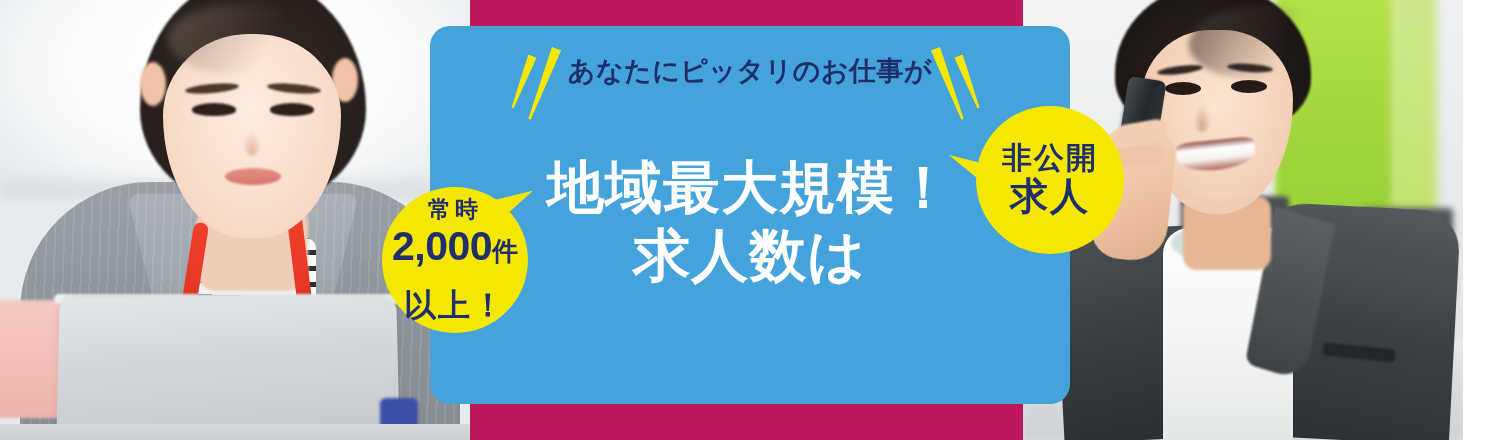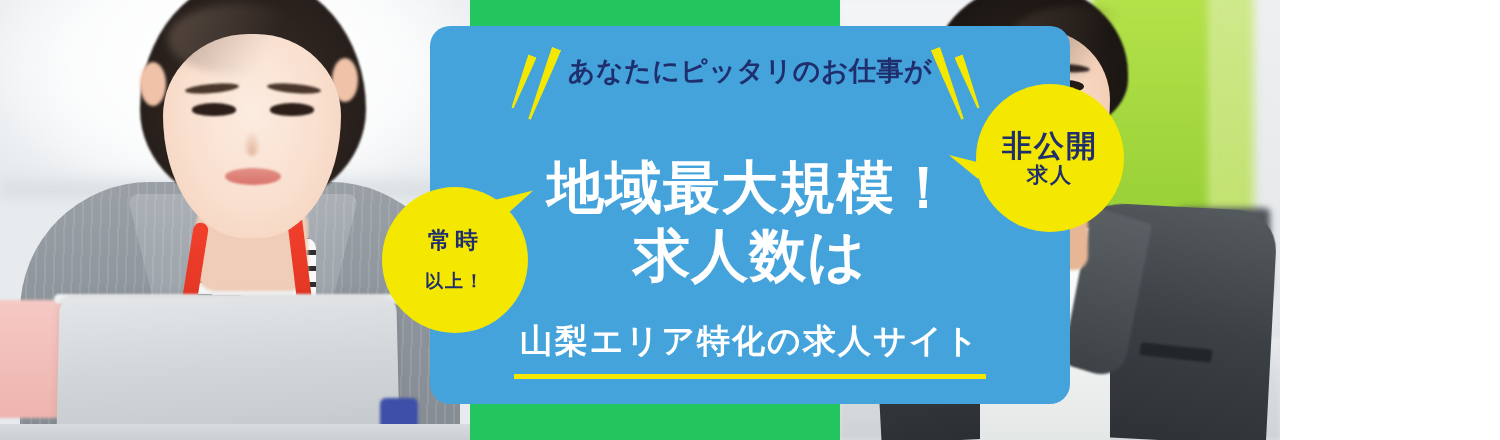--- a/index.html
+++ b/index.html
@@ -6,24 +6,24 @@
     margin: 0;
     padding: 0;
     background: #ffffff;
   }
   body {
     font-family: "Liberation Sans", "DejaVu Sans", sans-serif;
   }
 
   .banner {
     position: relative;
-    width: 1280px;
+    width: 1463px;
     height: 440px;
     overflow: hidden;
-    background: #22c55e;
+    background: #be185d;
   }
 
   
   .photo-left {
     position: absolute;
     left: 0; top: 0;
     width: 470px; height: 440px;
     overflow: hidden;
     background:
       radial-gradient(ellipse 240px 200px at 46% 6%, #f7f8f9 0%, #eef1f3 60%, #e7ebee 100%),
@@ -316,36 +316,36 @@
     width: 0; height: 0;
     z-index: 7;
   }
 
   .badge-left {
     left: 382px; top: 187px; width: 146px; height: 146px; text-align: center;
   }
   .badge-left .b-l1 { font-size: 23px; letter-spacing: 4px; line-height: 1.1; }
   .badge-left .b-l2 { font-size: 41px; line-height: 1.12; letter-spacing: -.5px; margin-top: 1px; }
   .badge-left .b-l2 .unit { font-size: 26px; letter-spacing: 0; }
-  .badge-left .b-l3 { font-size: 18px; letter-spacing: 2px; line-height: 1.1; margin-top: 18px; }
+  .badge-left .b-l3 { font-size: 32px; letter-spacing: 2px; line-height: 1.1; margin-top: 18px; }
 
   .tail-left {
     left: 496px; top: 195px;
     border-left: 12px solid transparent;
     border-bottom: 18px solid transparent;
     border-top: 16px solid #f5e800;
     border-right: 30px solid transparent;
     transform: rotate(-14deg);
   }
 
   .badge-right {
-    left: 976px; top: 84px; width: 148px; height: 148px;
+    left: 976px; top: 106px; width: 148px; height: 148px;
   }
   .badge-right .b-r1 { font-size: 30px; letter-spacing: 2px; line-height: 1.14; }
-  .badge-right .b-r2 { font-size: 21px; letter-spacing: 2px; line-height: 1.14; }
+  .badge-right .b-r2 { font-size: 38px; letter-spacing: 2px; line-height: 1.14; }
   .badge-right .b-r3 { font-size: 24px; letter-spacing: 0px; line-height: 1.2; margin-top: 2px; }
 
   .tail-right {
     left: 944px; top: 160px;
     border-right: 12px solid transparent;
     border-bottom: 18px solid transparent;
     border-top: 16px solid #f5e800;
     border-left: 34px solid transparent;
     transform: rotate(14deg);
   }
@@ -418,33 +418,31 @@
 
     <div class="tagline">
       <div>あなたにピッタリのお仕事が</div>
     </div>
 
     <div class="headline">
       <div>地域最大規模！</div>
       <div>求人数は</div>
     </div>
 
-    <div class="subtitle-wrap">
-      <span class="subtitle">山梨エリア特化の求人サイト</span>
-    </div>
   </div>
 
   <div class="slash slash-l1"></div>
   <div class="slash slash-l2"></div>
   <div class="slash slash-r1"></div>
   <div class="slash slash-r2"></div>
 
   <div class="badge-tail tail-left"></div>
   <div class="badge badge-left">
     <div class="b-l1">常時</div>
+    <div class="b-l2"><span>2,000</span><span class="unit">件</span></div>
     <div class="b-l3">以上！</div>
   </div>
 
   <div class="badge-tail tail-right"></div>
   <div class="badge badge-right">
     <div class="b-r1">非公開</div>
     <div class="b-r2">求人</div>
   </div>
 
 </div>

